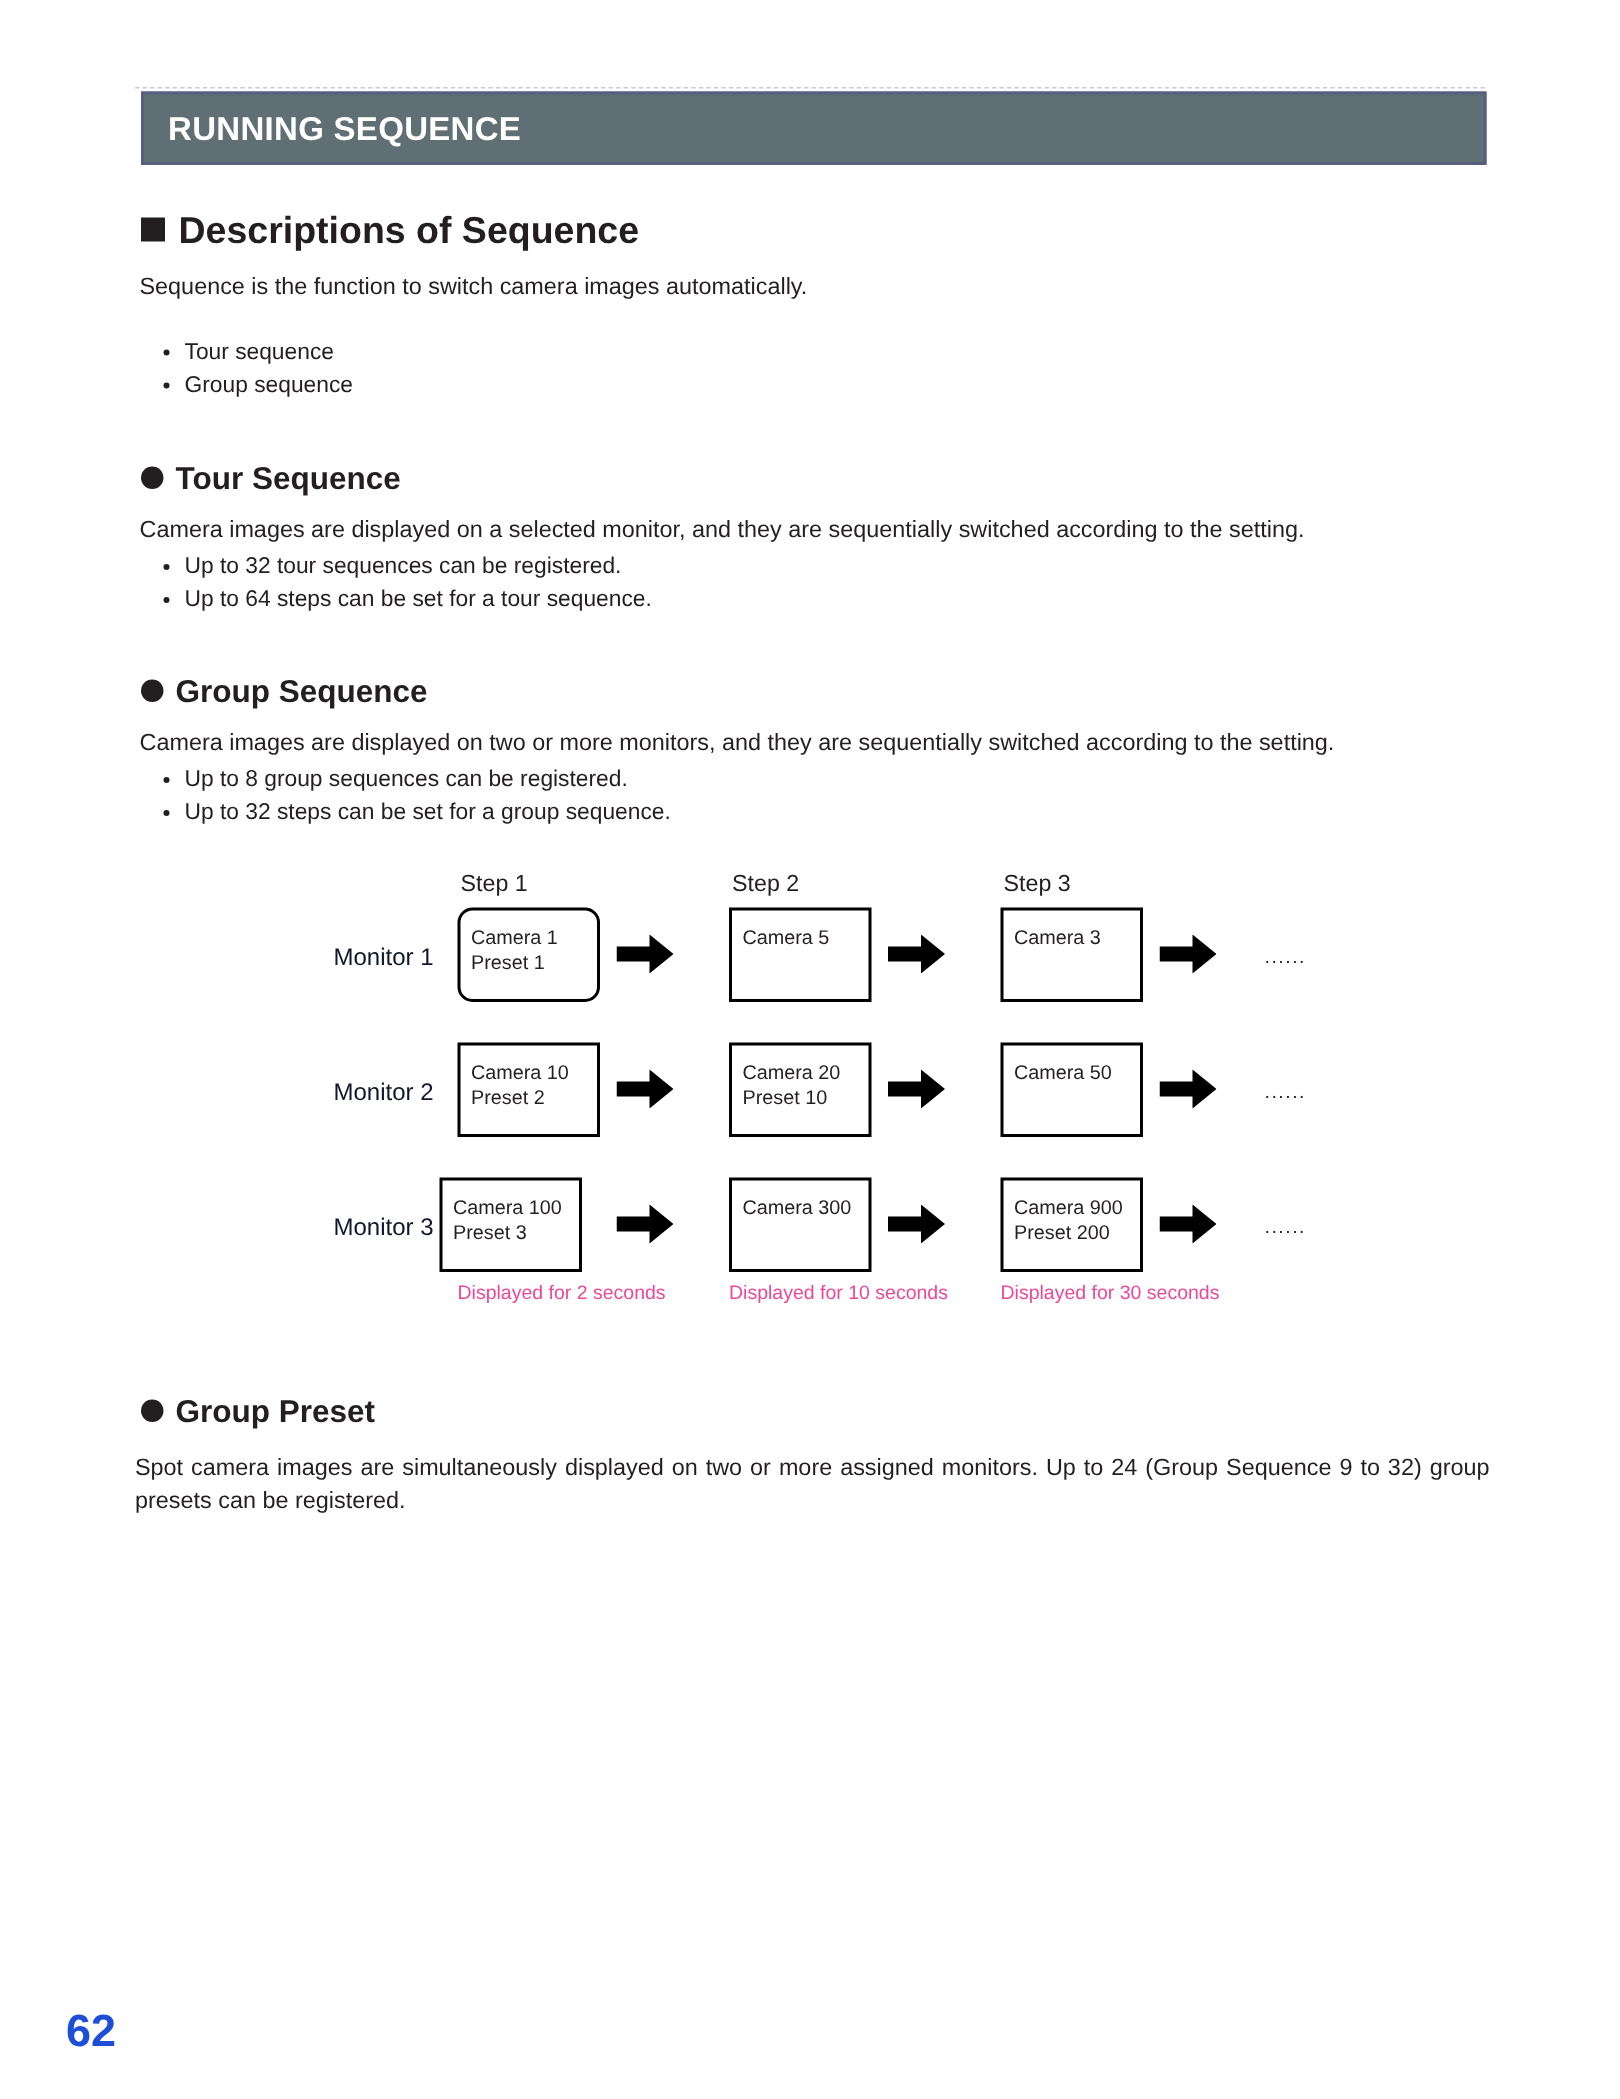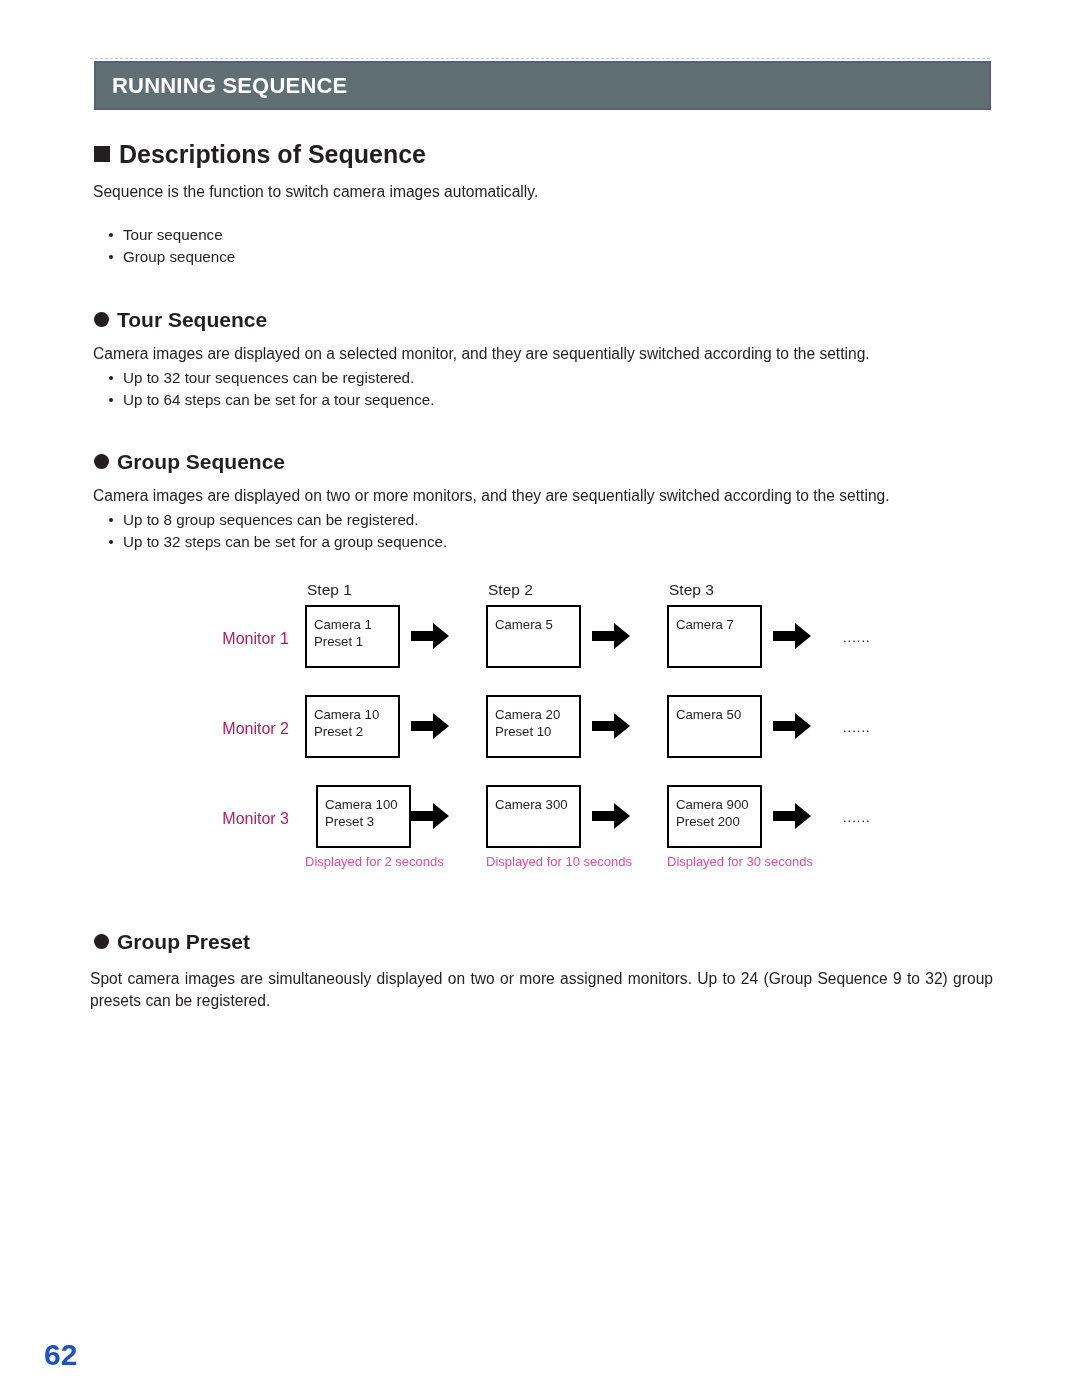--- a/index.html
+++ b/index.html
@@ -132,21 +132,21 @@
     position: absolute;
     font-size: 15.5px;
     line-height: 1;
     color: #231f20;
     white-space: nowrap;
   }
   .monitor-label {
     position: absolute;
     font-size: 16px;
     line-height: 1;
-    color: #be185d;
+    color: #0f172a;
     white-space: nowrap;
     text-align: right;
   }
   .seq-box {
     position: absolute;
     width: 95px;
     height: 63px;
     border: 2px solid #000000;
     box-sizing: border-box;
     background: #ffffff;
@@ -237,21 +237,21 @@
 </div>
 
 <div id="sequence-diagram">
 
   <div class="step-label" style="left:307px; top:582px;">Step 1</div>
   <div class="step-label" style="left:488px; top:582px;">Step 2</div>
   <div class="step-label" style="left:669px; top:582px;">Step 3</div>
 
   <div class="monitor-label" style="left:139px; top:631px; width:150px;">Monitor 1</div>
 
-  <div class="seq-box" style="left:305px; top:605px;">
+  <div class="seq-box" style="left:305px; top:605px;border-radius:10px;">
     <div class="box-lines">
       <div>Camera 1</div>
       <div>Preset 1</div>
     </div>
   </div>
   <svg class="arrow" style="left:411px; top:623px;" viewBox="0 0 38 26">
     <path d="M0 8 H22 V0 L38 13 L22 26 V18 H0 Z" fill="#000000"></path>
   </svg>
 
   <div class="seq-box" style="left:486px; top:605px;">
@@ -259,21 +259,21 @@
       <div>Camera 5</div>
       <div></div>
     </div>
   </div>
   <svg class="arrow" style="left:592px; top:623px;" viewBox="0 0 38 26">
     <path d="M0 8 H22 V0 L38 13 L22 26 V18 H0 Z" fill="#000000"></path>
   </svg>
 
   <div class="seq-box" style="left:667px; top:605px;">
     <div class="box-lines">
-      <div>Camera 7</div>
+      <div>Camera 3</div>
       <div></div>
     </div>
   </div>
   <svg class="arrow" style="left:773px; top:623px;" viewBox="0 0 38 26">
     <path d="M0 8 H22 V0 L38 13 L22 26 V18 H0 Z" fill="#000000"></path>
   </svg>
   <div class="ellipsis" style="left:843px; top:631px;">......</div>
 
   <div class="monitor-label" style="left:139px; top:721px; width:150px;">Monitor 2</div>
 
@@ -303,21 +303,21 @@
       <div></div>
     </div>
   </div>
   <svg class="arrow" style="left:773px; top:713px;" viewBox="0 0 38 26">
     <path d="M0 8 H22 V0 L38 13 L22 26 V18 H0 Z" fill="#000000"></path>
   </svg>
   <div class="ellipsis" style="left:843px; top:721px;">......</div>
 
   <div class="monitor-label" style="left:139px; top:811px; width:150px;">Monitor 3</div>
 
-  <div class="seq-box" style="left:316px; top:785px;">
+  <div class="seq-box" style="left:293px; top:785px;">
     <div class="box-lines">
       <div>Camera 100</div>
       <div>Preset 3</div>
     </div>
   </div>
   <svg class="arrow" style="left:411px; top:803px;" viewBox="0 0 38 26">
     <path d="M0 8 H22 V0 L38 13 L22 26 V18 H0 Z" fill="#000000"></path>
   </svg>
 
   <div class="seq-box" style="left:486px; top:785px;">

